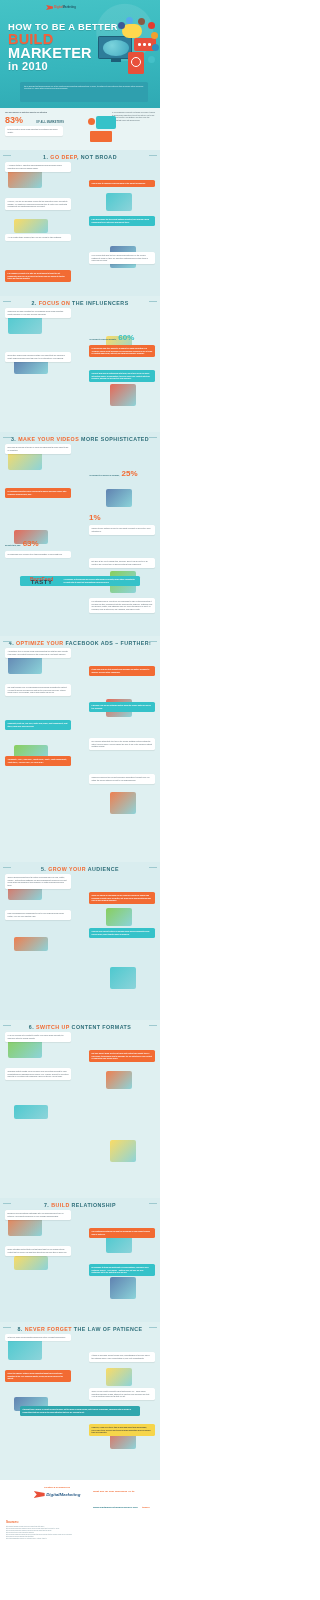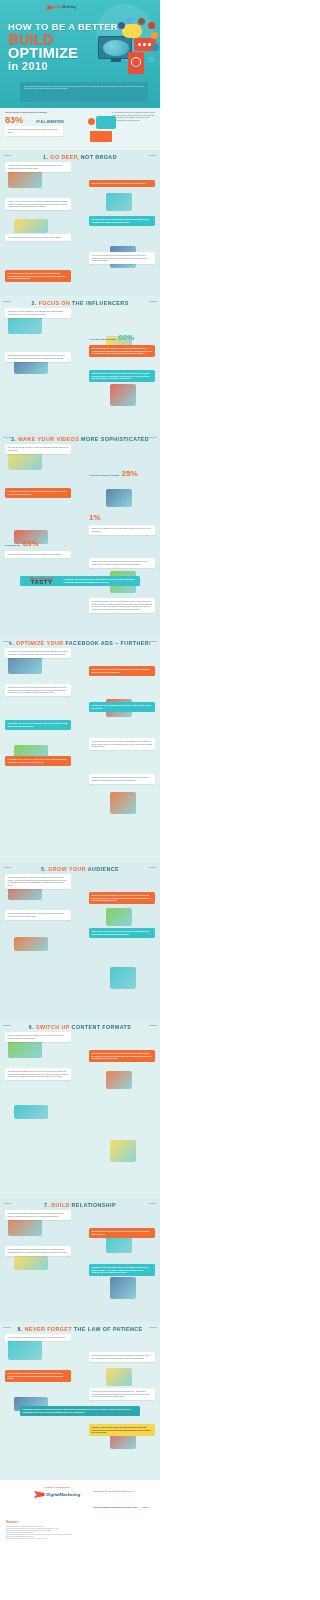--- a/index.html
+++ b/index.html
@@ -83,21 +83,21 @@
   <div class="hero">
     <div class="hero-bg"></div>
 
     <div class="brand">
       <span class="brand-mark"></span>
       <span class="brand-txt"><em>Digital</em><span>Marketing</span></span>
     </div>
 
     <div class="hl hl1">HOW TO BE A BETTER</div>
     <div class="hl hl2">BUILD</div>
-    <div class="hl hl3">OPTIMIZE</div>
+    <div class="hl hl3">MARKETER</div>
     <div class="hl hl4">in 2010</div>
 
     <div class="hero-art">
       <div class="monitor">
           <div class="mon-globe"></div>
         </div>
       <div class="bubble-y"></div>
       <div class="bubble-r">
           <span></span>
         </div>

